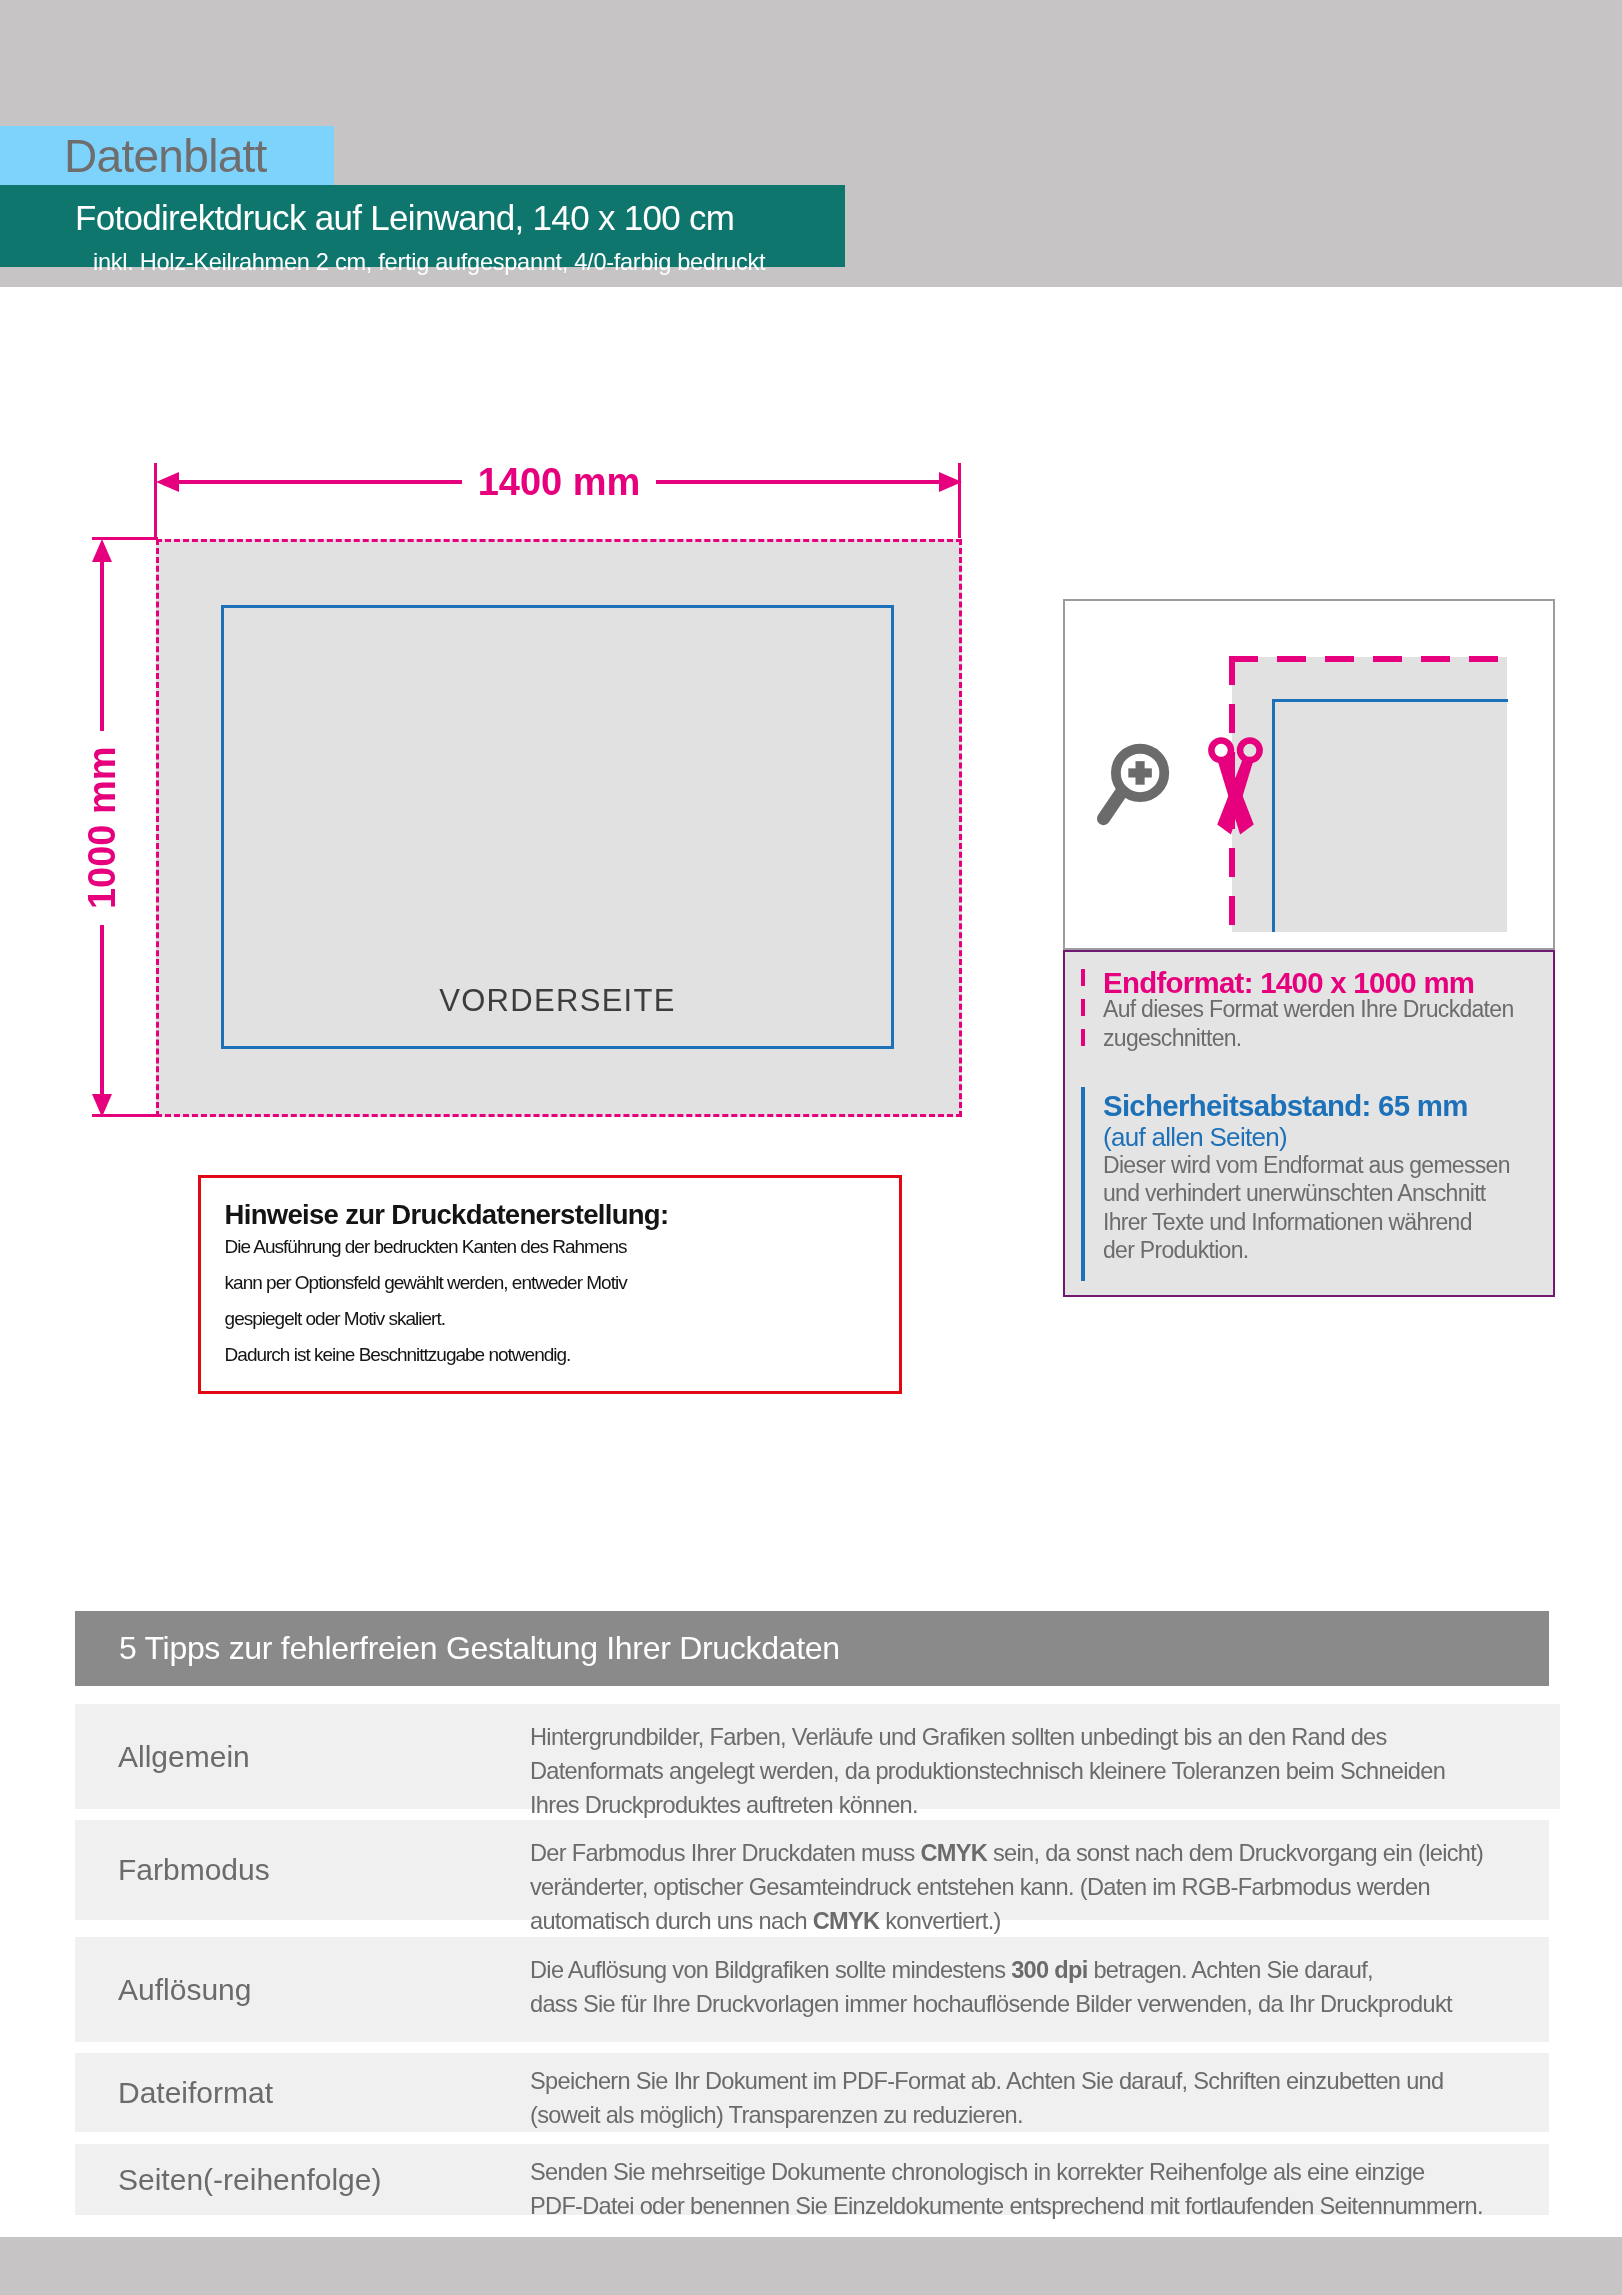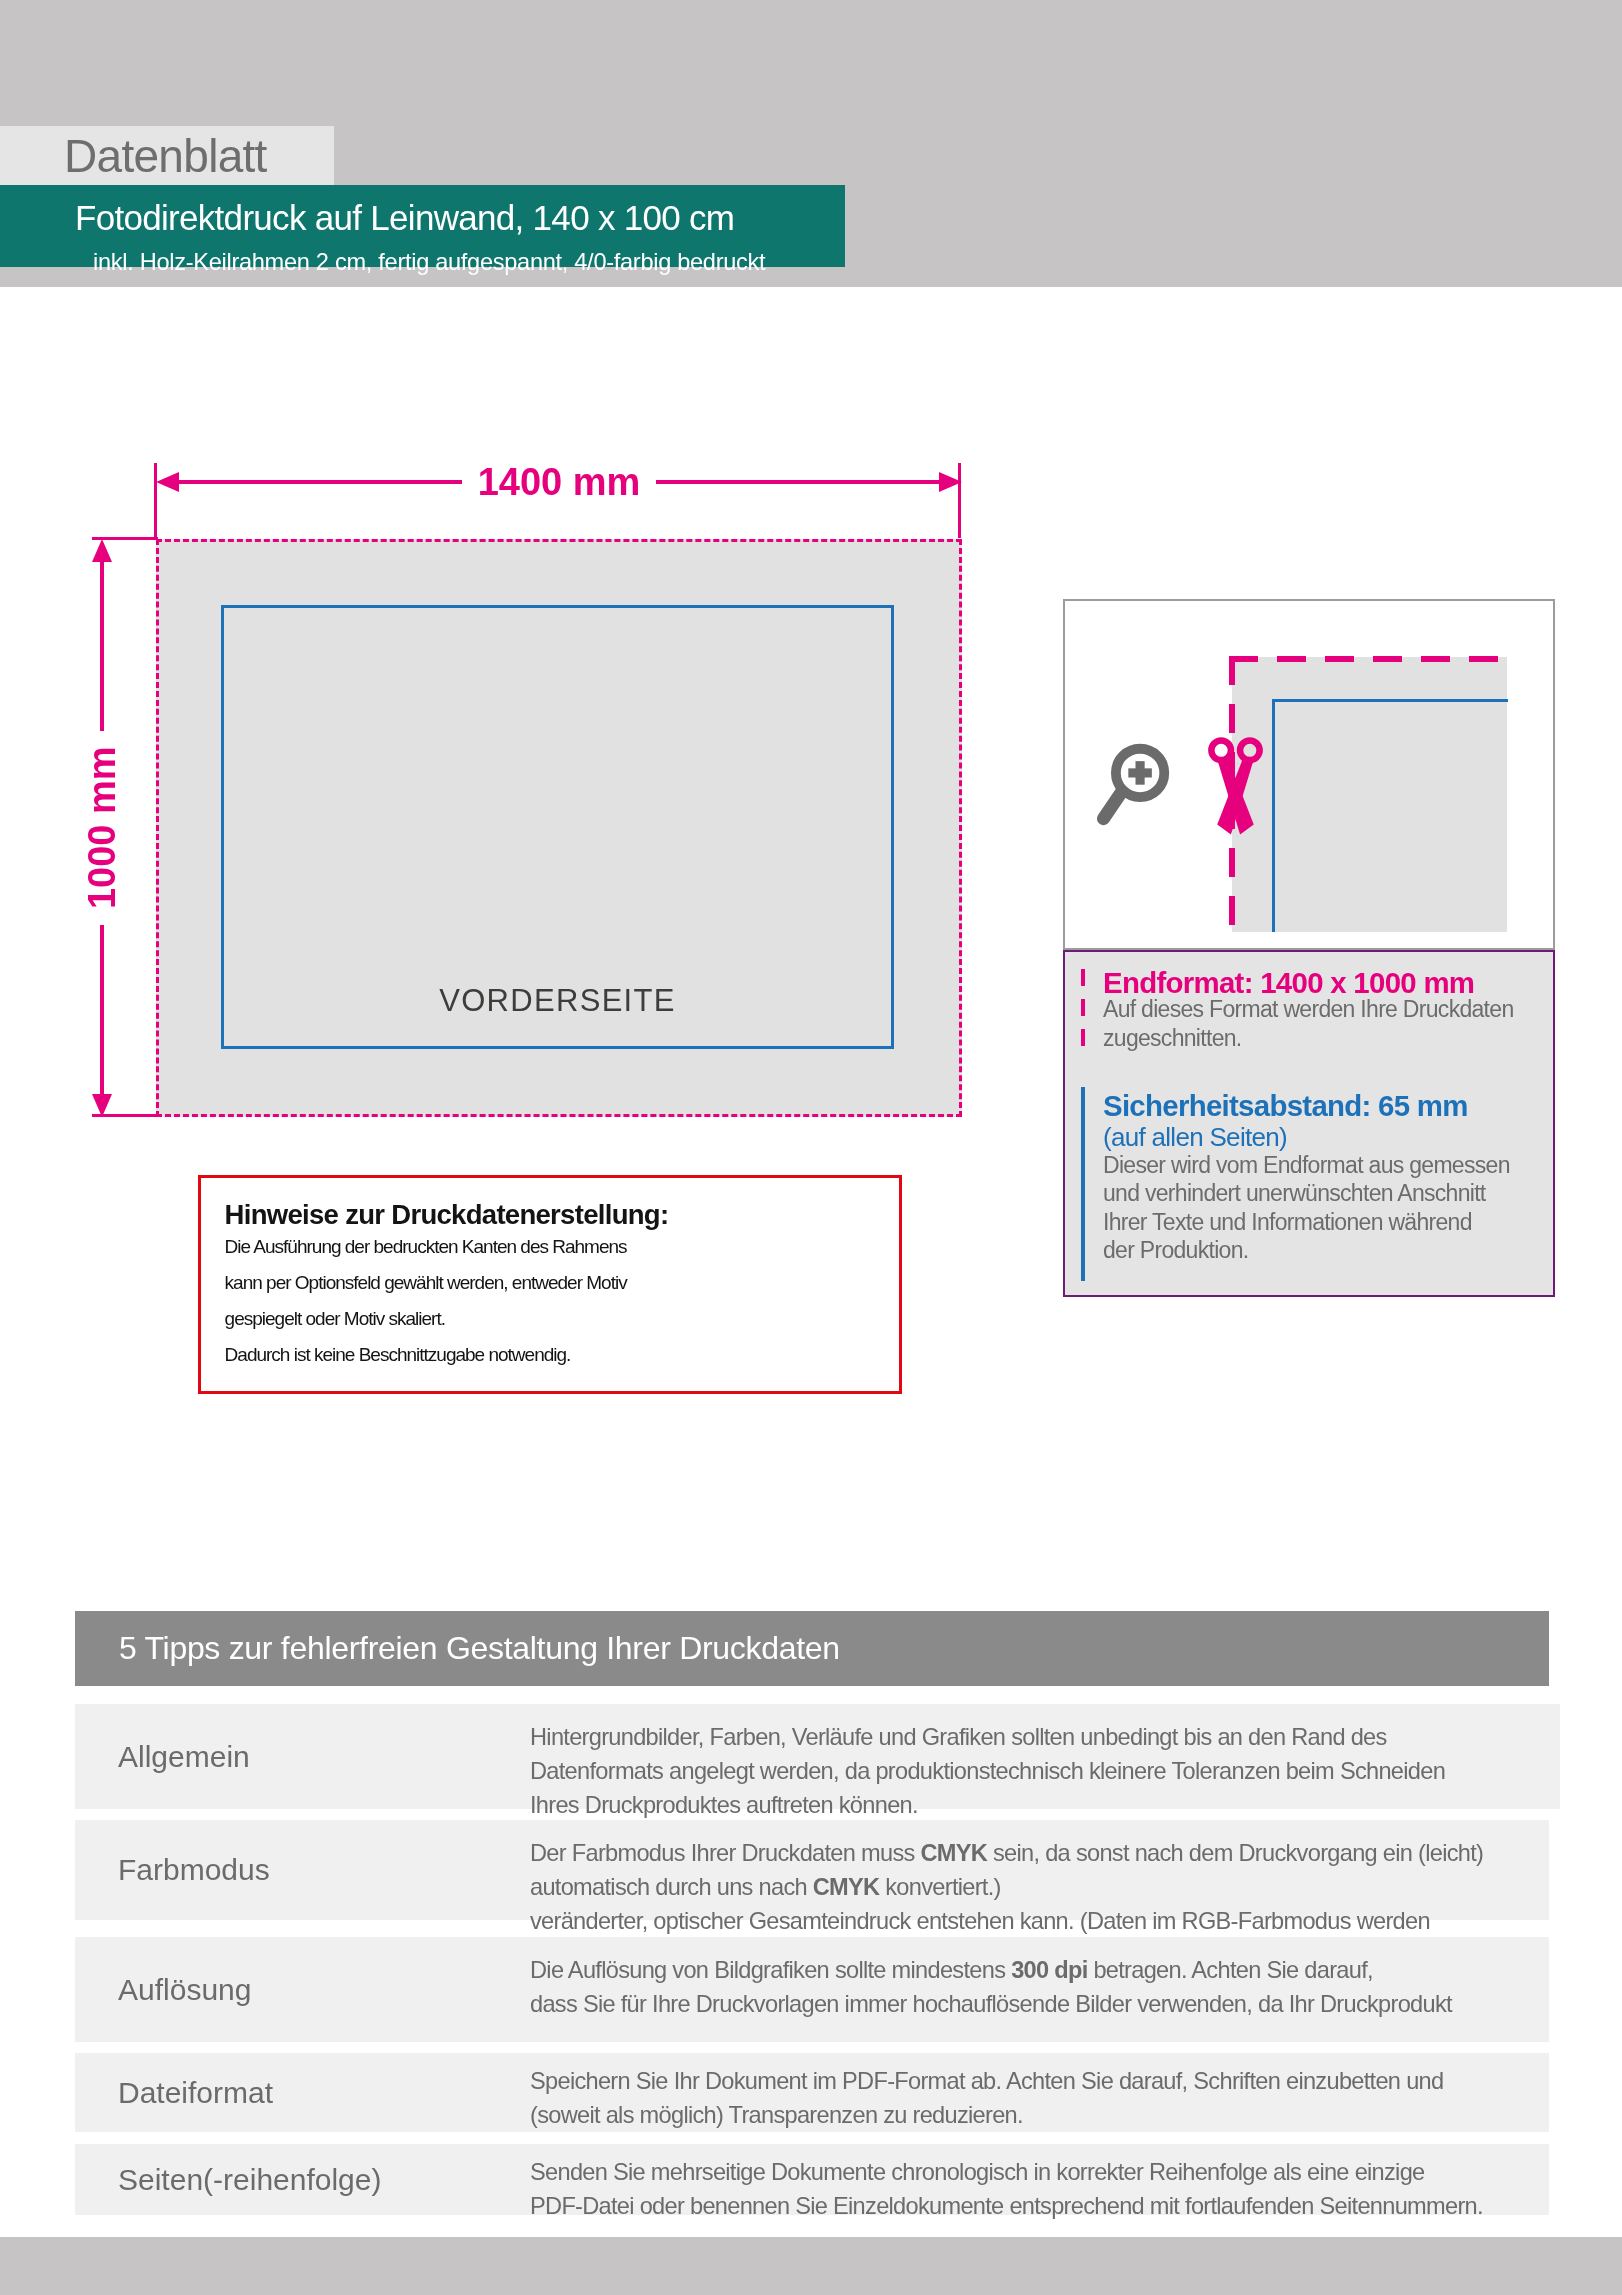--- a/index.html
+++ b/index.html
@@ -3,21 +3,21 @@
 <meta charset="utf-8">
 <style>
   html,body{margin:0;padding:0;background:#ffffff;}
   body{font-family:"Liberation Sans", sans-serif;}
   .page{position:relative;width:1623px;height:2295px;background:#ffffff;overflow:hidden;}
   .abs{position:absolute;}
   .b{font-weight:bold;}
 
   
   .top-band{left:0;top:0;width:1623px;height:287px;background:#c6c4c5;}
-  .title-box{left:0;top:126px;width:334px;height:60px;background:#e5e5e5;box-sizing:border-box;
+  .title-box{left:0;top:126px;width:334px;height:60px;background:#7dd3fc;box-sizing:border-box;
              display:flex;align-items:center;padding-left:64px;font-size:46px;color:#6f6e6e;letter-spacing:-0.7px;}
   .product-banner{left:0;top:185px;width:845px;height:82px;background:#0f766e;color:#ffffff;}
   .product-name{position:absolute;left:75px;top:13px;font-size:35px;letter-spacing:-0.7px;white-space:nowrap;}
   .product-details{position:absolute;left:93px;top:64px;font-size:23.6px;letter-spacing:-0.3px;white-space:nowrap;}
 
   
   .hdim{left:156px;top:461px;width:806px;height:42px;display:flex;align-items:center;}
   .dseg{flex:1;height:3.9px;background:#e6007e;}
   .arr{width:0;height:0;}
   .arr-left{border-top:10.5px solid transparent;border-bottom:10.5px solid transparent;border-right:23.6px solid #e6007e;}
@@ -185,22 +185,22 @@
       <div><span>Hintergrundbilder, Farben, Verläufe und Grafiken sollten unbedingt bis an den Rand des</span></div>
       <div><span>Datenformats angelegt werden, da produktionstechnisch kleinere Toleranzen beim Schneiden</span></div>
       <div><span>Ihres Druckproduktes auftreten können.</span></div>
     </div>
   </div>
 
   <div class="abs tip-row row-1">
     <div class="row-label">Farbmodus</div>
     <div class="row-text t3">
       <div><span>Der Farbmodus Ihrer Druckdaten muss </span><span class="b">CMYK</span><span> sein, da sonst nach dem Druckvorgang ein (leicht)</span></div>
+      <div><span>veränderter, optischer Gesamteindruck entstehen kann. (Daten im RGB-Farbmodus werden</span></div>
       <div><span>automatisch durch uns nach </span><span class="b">CMYK</span><span> konvertiert.)</span></div>
-      <div><span>veränderter, optischer Gesamteindruck entstehen kann. (Daten im RGB-Farbmodus werden</span></div>
     </div>
   </div>
 
   <div class="abs tip-row row-2">
     <div class="row-label">Auflösung</div>
     <div class="row-text t3">
       <div><span>Die Auflösung von Bildgrafiken sollte mindestens </span><span class="b">300 dpi</span><span> betragen. Achten Sie darauf,</span></div>
       <div><span>dass Sie für Ihre Druckvorlagen immer hochauflösende Bilder verwenden, da Ihr Druckprodukt</span></div>
     </div>
   </div>

